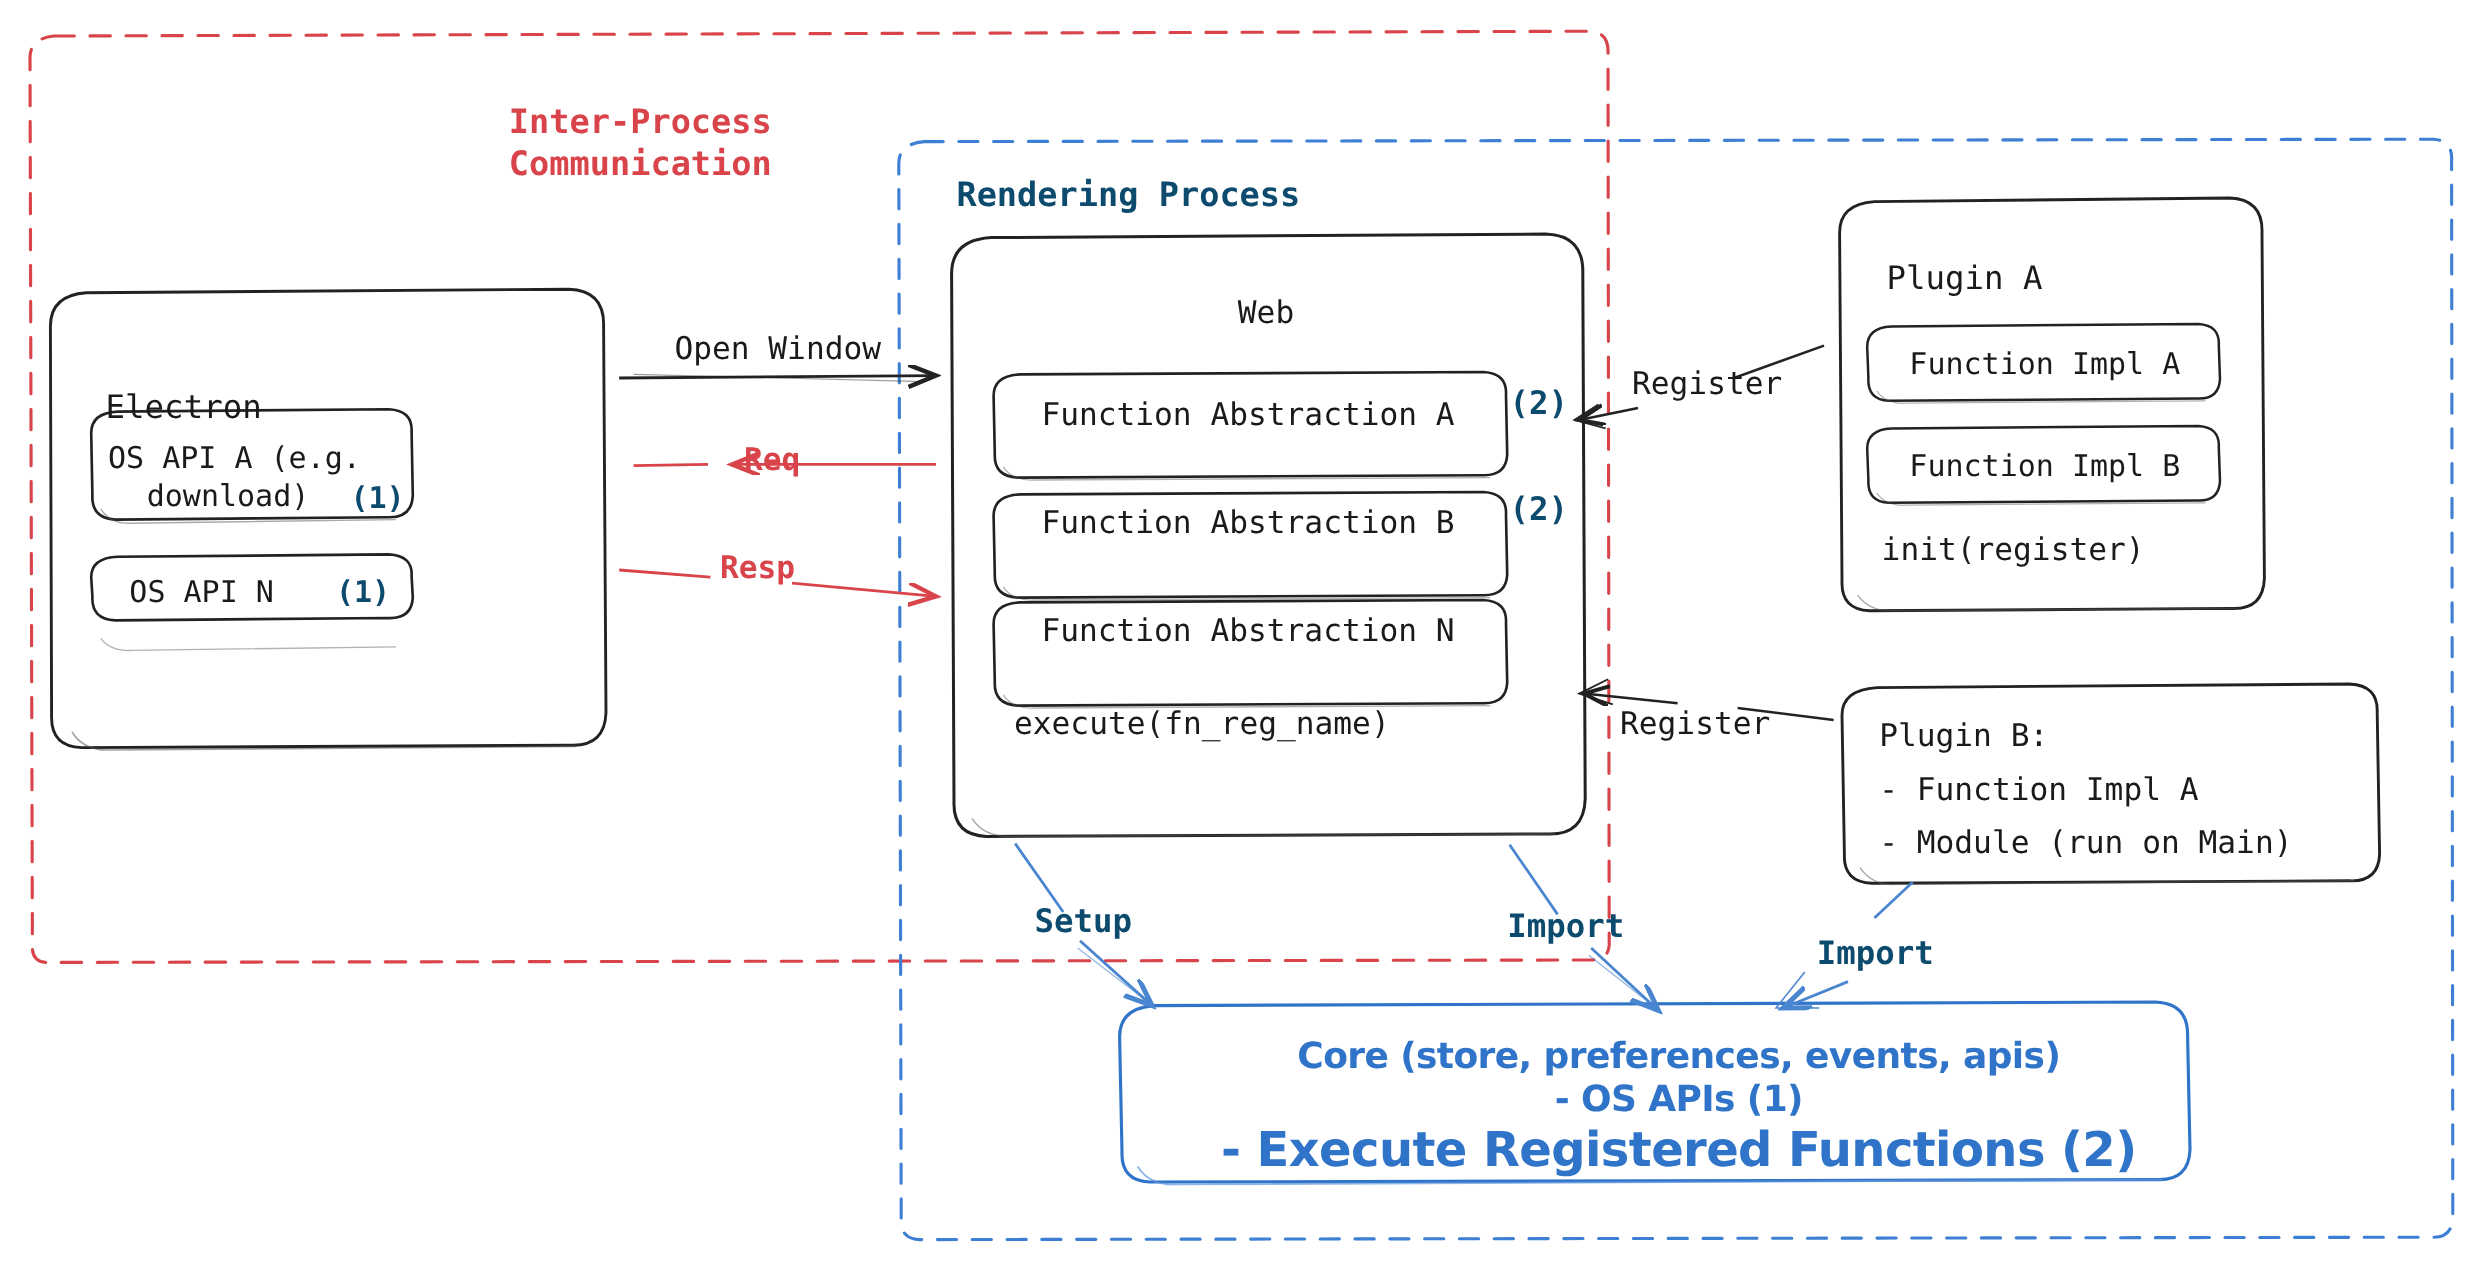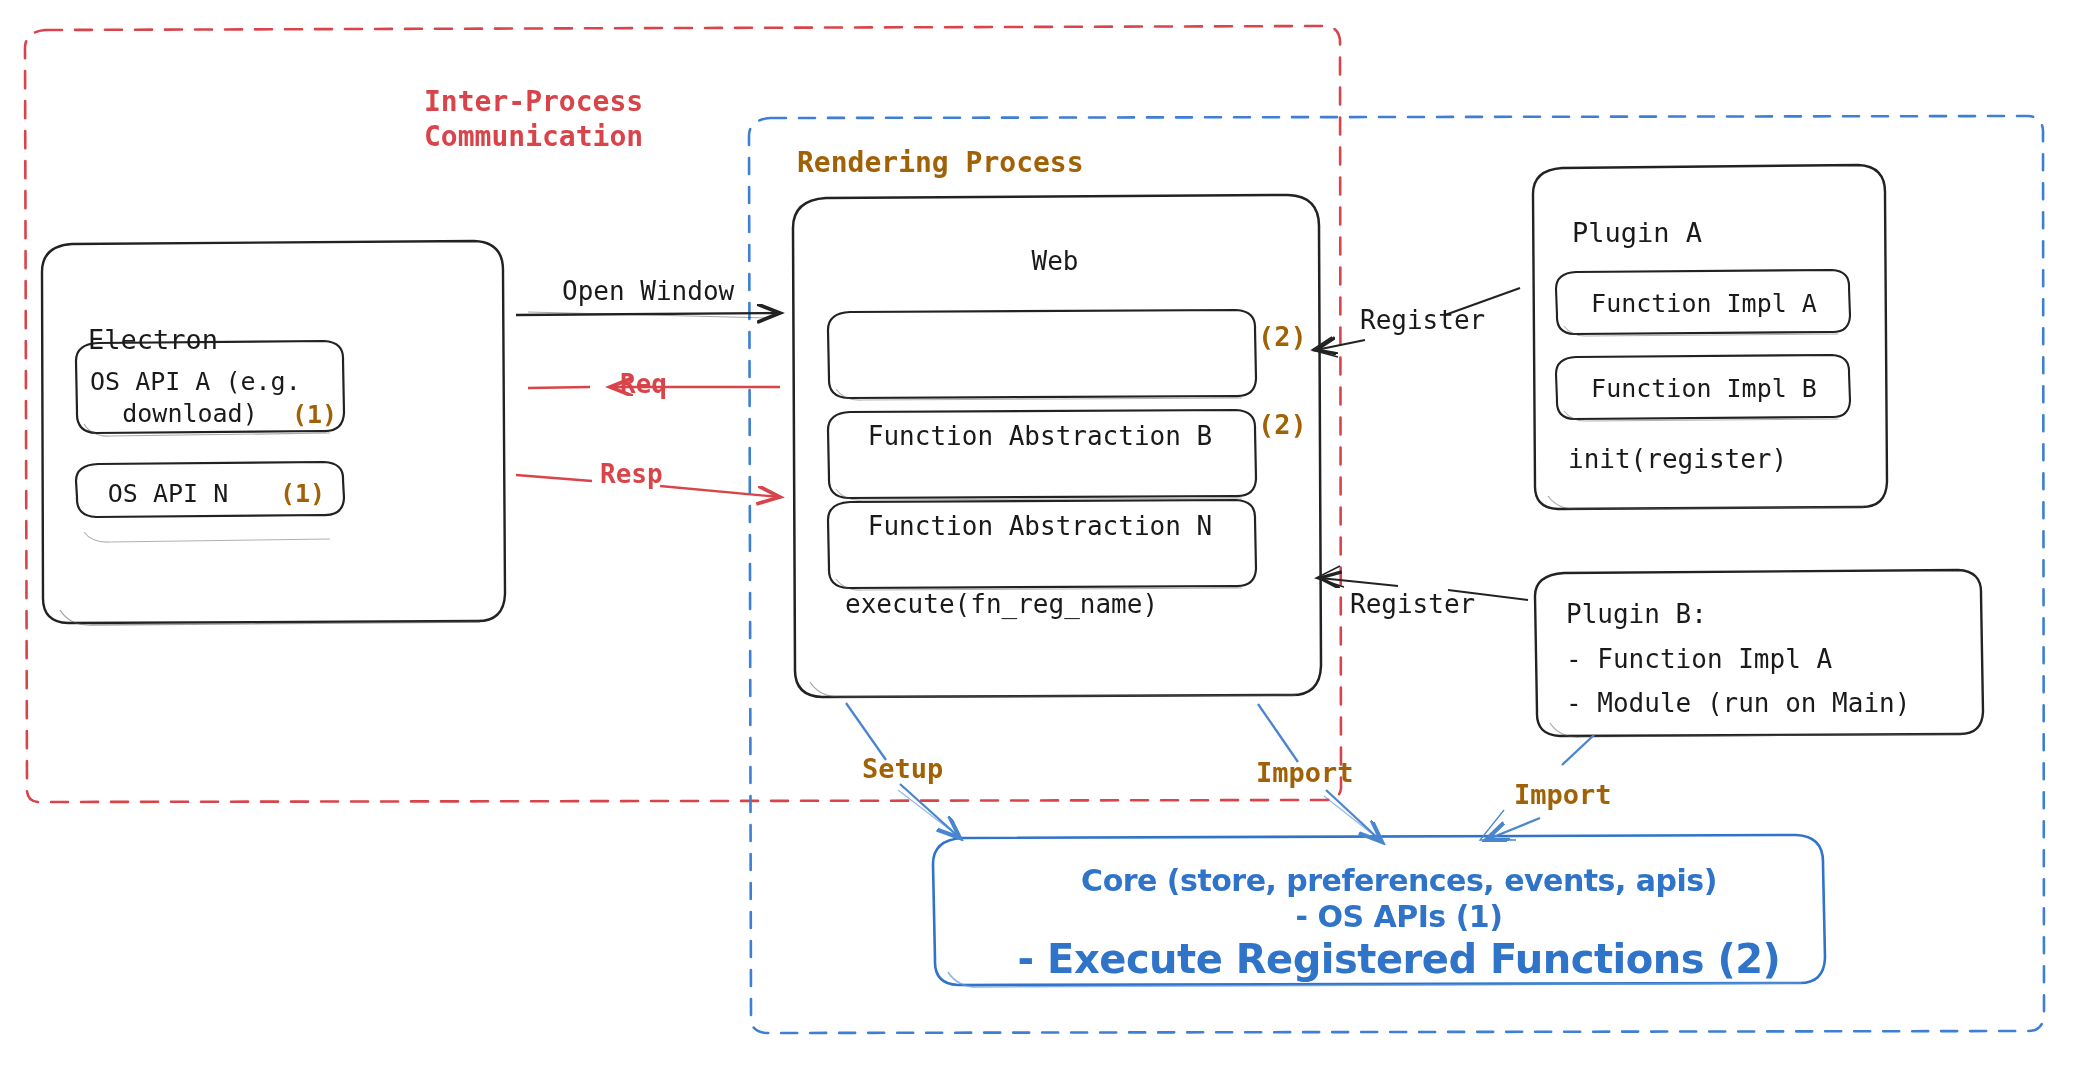--- a/index.html
+++ b/index.html
@@ -30,21 +30,21 @@
     line-height: 1.28;
     color: #1a1a1a;
   }
   .mono {
     font-family: "DejaVu Sans Mono", "Liberation Mono", monospace;
   }
   .red-txt {
     color: #d8444a;
   }
   .blue-txt {
-    color: #a16207;
+    color: #0c4a6e;
   }
   .core-txt {
     color: #2f74c8;
     font-family: "DejaVu Sans", "Liberation Sans", sans-serif;
     font-weight: 700;
     letter-spacing: -0.5px;
     padding-left: 20px;
   }
   .ctr { text-align: center; }
 </style>
@@ -194,20 +194,21 @@
 
   <div class="lbl mono ctr" style="left:88px; top:478px; width:160px; font-size:25px;">OS API N</div>
   <div class="lbl blue-txt mono" style="left:280px; top:478px; font-size:25px; font-weight:600;">(1)</div>
 
   <div class="lbl mono" style="left:562px; top:275px; font-size:26px;">Open Window</div>
   <div class="lbl red-txt mono" style="left:620px; top:368px; font-size:26px; font-weight:600;">Req</div>
   <div class="lbl red-txt mono" style="left:600px; top:458px; font-size:26px; font-weight:600;">Resp</div>
 
   <div class="lbl mono ctr" style="left:855px; top:245px; width:400px; font-size:26px;">Web</div>
 
+  <div class="lbl mono ctr" style="left:836px; top:330px; width:408px; font-size:26px;">Function Abstraction A</div>
   <div class="lbl blue-txt mono" style="left:1258px; top:320px; font-size:27px; font-weight:600;">(2)</div>
 
   <div class="lbl mono ctr" style="left:836px; top:420px; width:408px; font-size:26px;">Function Abstraction B</div>
   <div class="lbl blue-txt mono" style="left:1258px; top:408px; font-size:27px; font-weight:600;">(2)</div>
 
   <div class="lbl mono ctr" style="left:836px; top:510px; width:408px; font-size:26px;">Function Abstraction N</div>
 
   <div class="lbl mono" style="left:845px; top:588px; font-size:26px;">execute(fn_reg_name)</div>
 
   <div class="lbl mono" style="left:1572px; top:216px; font-size:27px;">Plugin A</div>

